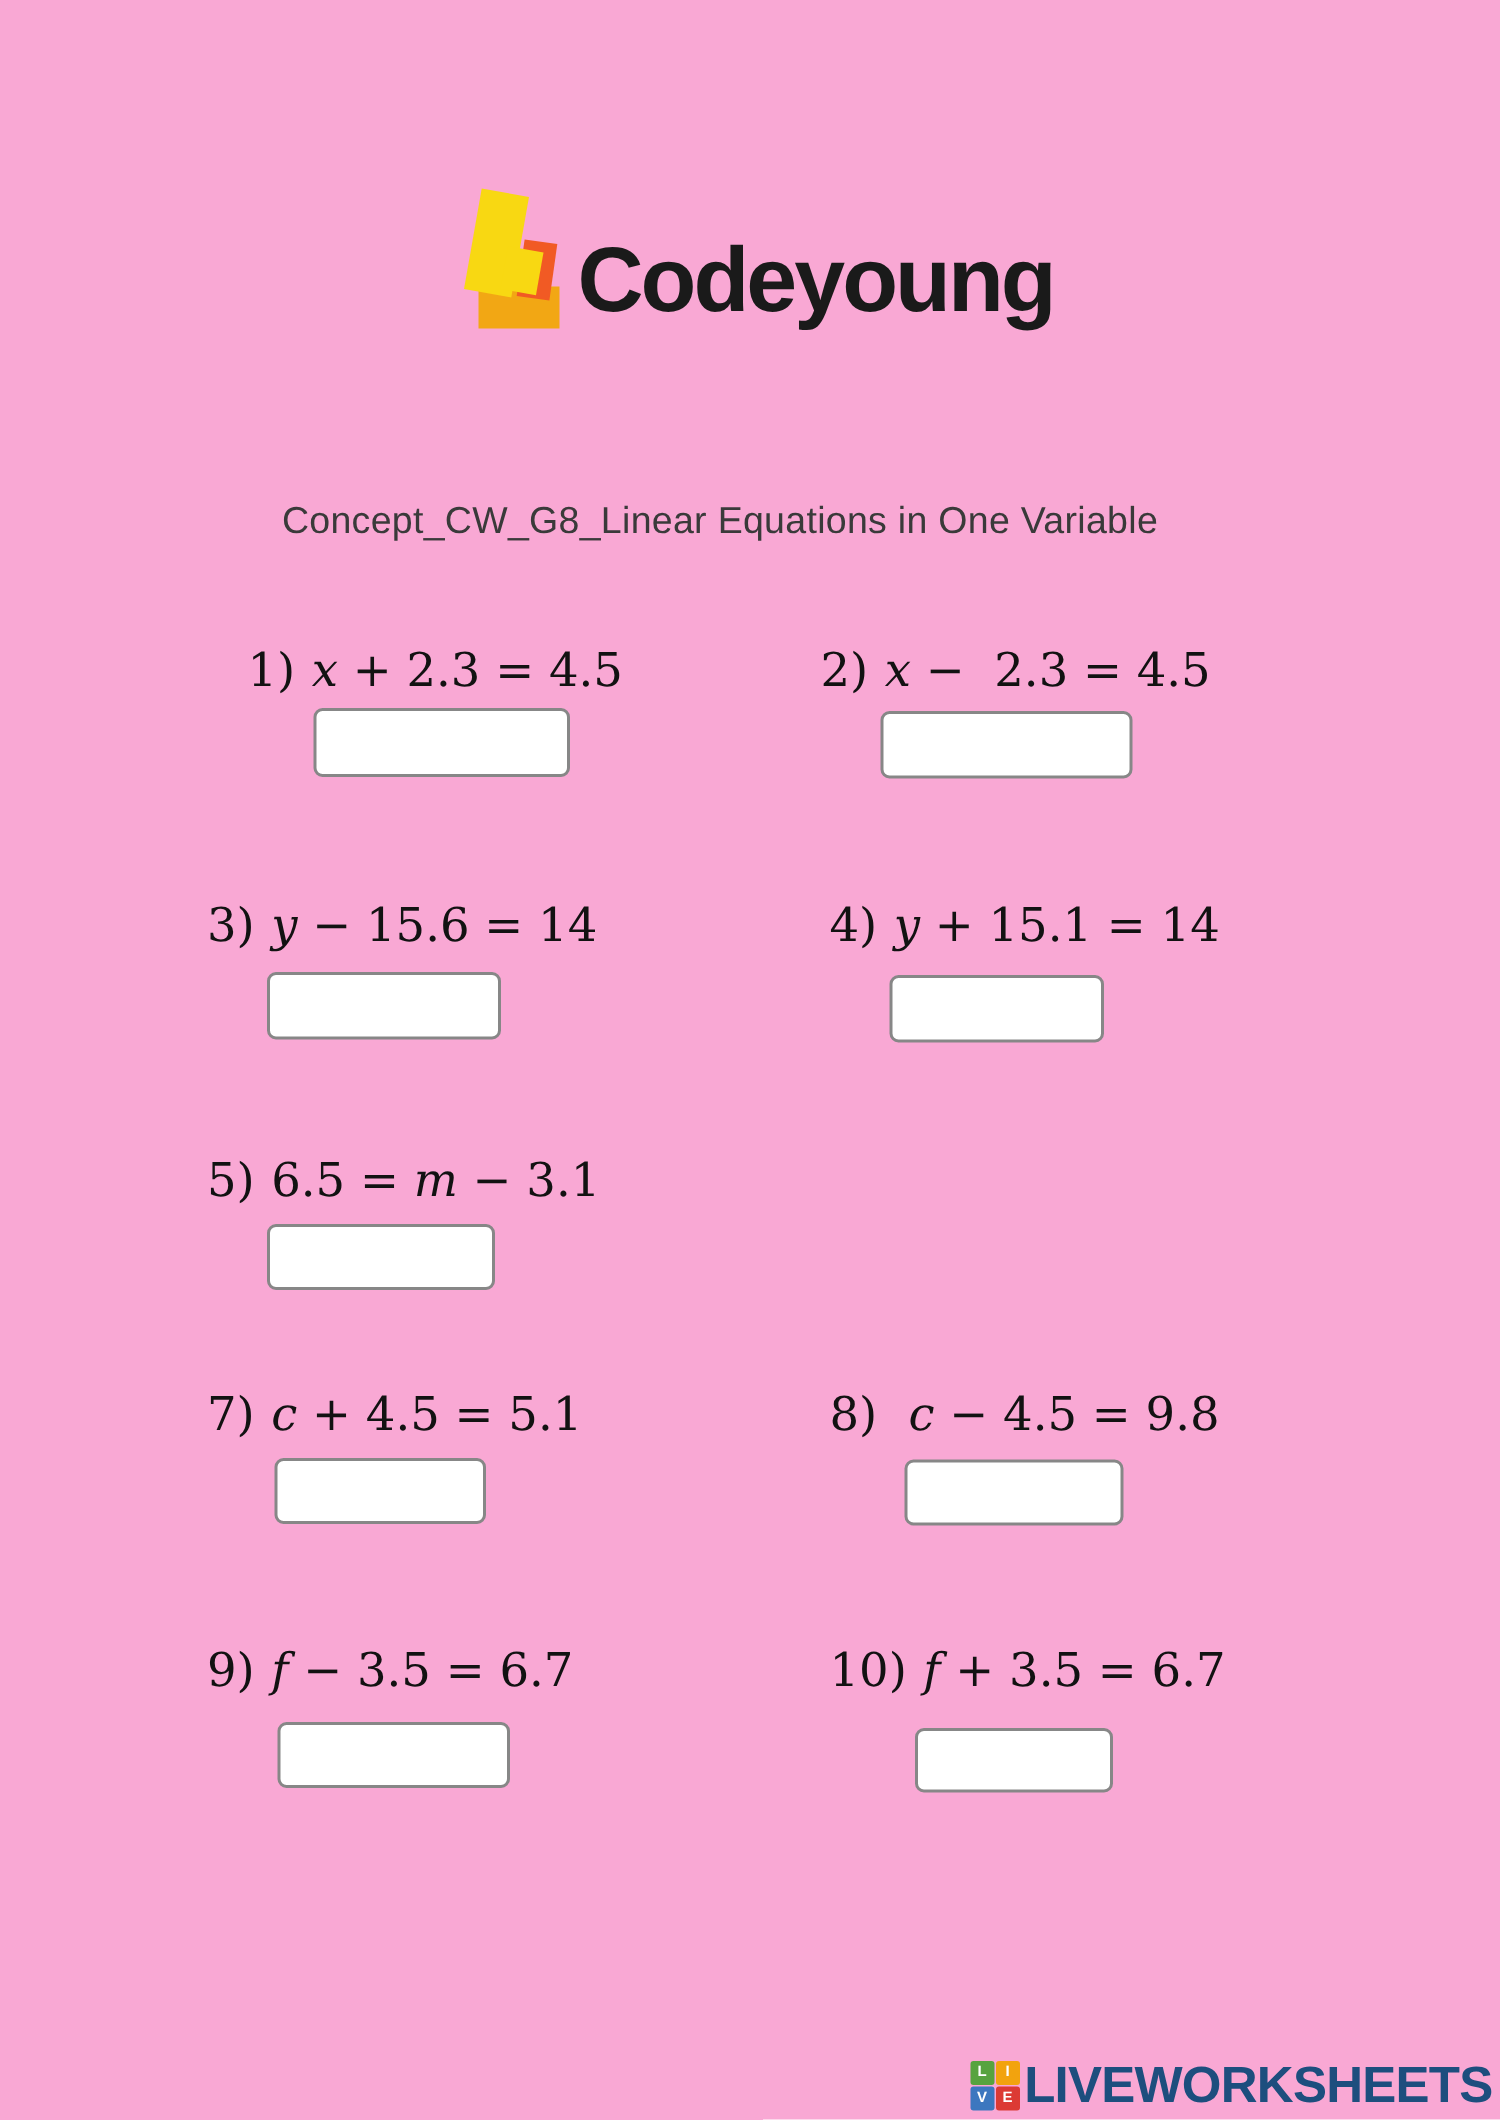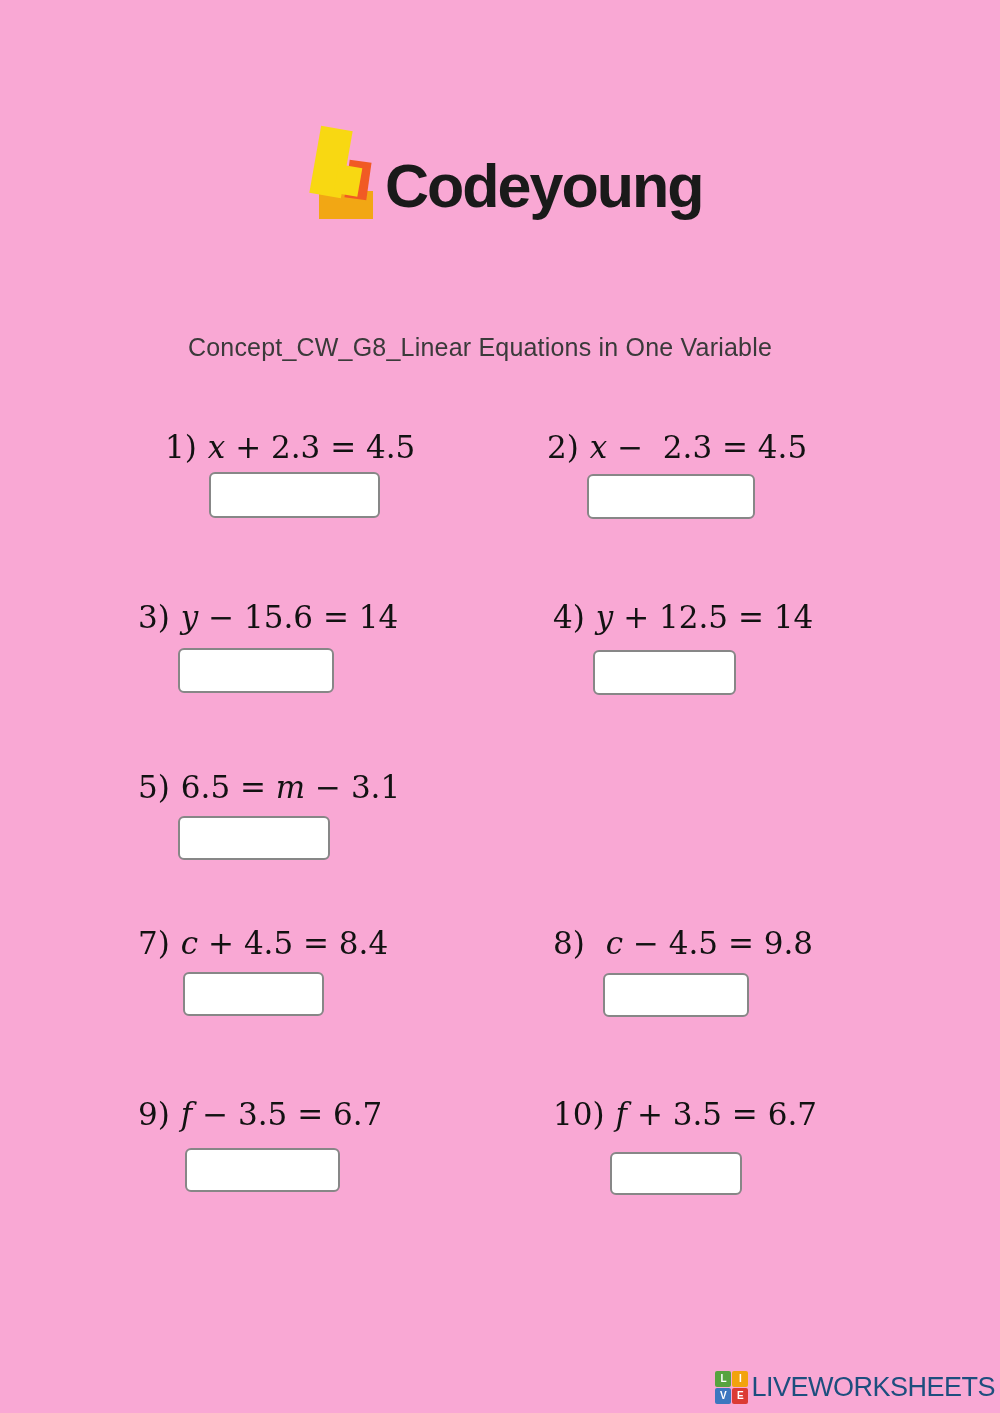--- a/index.html
+++ b/index.html
@@ -59,21 +59,21 @@
     display:grid; grid-template-columns:16px 16px; grid-template-rows:16px 16px;
     gap:1px; margin-right:3px;
   }
   .brand-icon .sq {
     width:16px; height:16px; border-radius:2px;
     color:#ffffff; font-size:10px; font-weight:bold;
     display:flex; align-items:center; justify-content:center;
     line-height:16px;
   }
   .brand-text {
-    font-size:27px; font-weight:normal; letter-spacing:-0.5px;
+    font-size:34px; font-weight:bold; letter-spacing:-0.5px;
   }
 </style>
 </head>
 <body>
 
 <div class="page">
 
   <div class="logo-mark">
     <div class="lm lm-yellow" style="background-color: rgb(248, 216, 18);"></div>
     <div class="lm lm-yellow-foot" style="background-color: rgb(248, 216, 18);"></div>
@@ -93,32 +93,32 @@
     <div class="eq-line"><span class="num">2)</span><span></span><span class="var">x</span><span> −  2.3 = 4.5</span></div>
     <input class="answer" style="width: 168px; height: 45px; margin: 7px 0px 0px 40px;" value="">
   </div>
 
   <div class="cell" style="left:138px; top:597px;">
     <div class="eq-line"><span class="num">3)</span><span></span><span class="var">y</span><span> − 15.6 = 14</span></div>
     <input class="answer" style="width: 156px; height: 45px; margin: 11px 0px 0px 40px;" value="">
   </div>
 
   <div class="cell" style="left:553px; top:597px;">
-    <div class="eq-line"><span class="num">4)</span><span></span><span class="var">y</span><span> + 12.5 = 14</span></div>
+    <div class="eq-line"><span class="num">4)</span><span></span><span class="var">y</span><span> + 15.1 = 14</span></div>
     <input class="answer" style="width: 143px; height: 45px; margin: 13px 0px 0px 40px;" value="">
   </div>
 
   <div class="cell" style="left:138px; top:767px;">
     <div class="eq-line"><span class="num">5)</span><span>6.5 = </span><span class="var">m</span><span> − 3.1</span></div>
     <input class="answer" style="width: 152px; height: 44px; margin: 9px 0px 0px 40px;" value="">
   </div>
 
 
   <div class="cell" style="left:138px; top:923px;">
-    <div class="eq-line"><span class="num">7)</span><span></span><span class="var">c</span><span> + 4.5 = 8.4</span></div>
+    <div class="eq-line"><span class="num">7)</span><span></span><span class="var">c</span><span> + 4.5 = 5.1</span></div>
     <input class="answer" style="width: 141px; height: 44px; margin: 9px 0px 0px 45px;" value="">
   </div>
 
   <div class="cell" style="left:553px; top:923px;">
     <div class="eq-line"><span class="num">8)</span><span> </span><span class="var">c</span><span> − 4.5 = 9.8</span></div>
     <input class="answer" style="width: 146px; height: 44px; margin: 10px 0px 0px 50px;" value="">
   </div>
 
   <div class="cell" style="left:138px; top:1094px;">
     <div class="eq-line"><span class="num">9)</span><span></span><span class="var">f</span><span> − 3.5 = 6.7</span></div>

